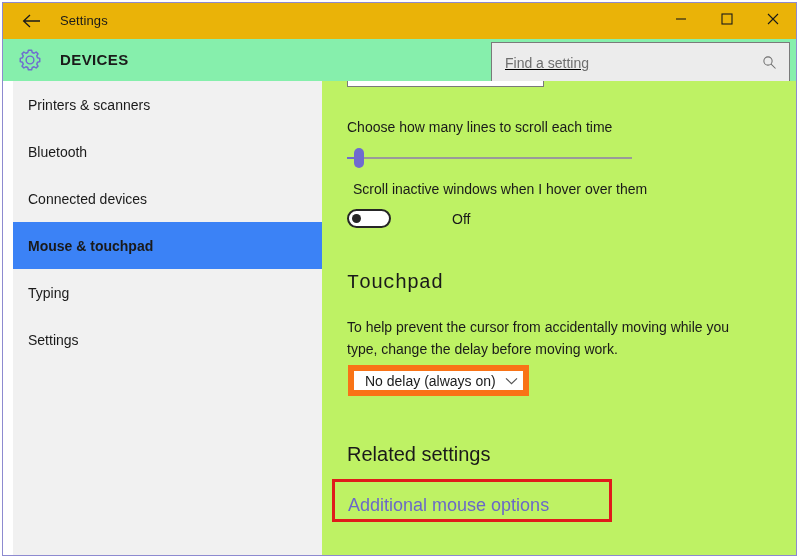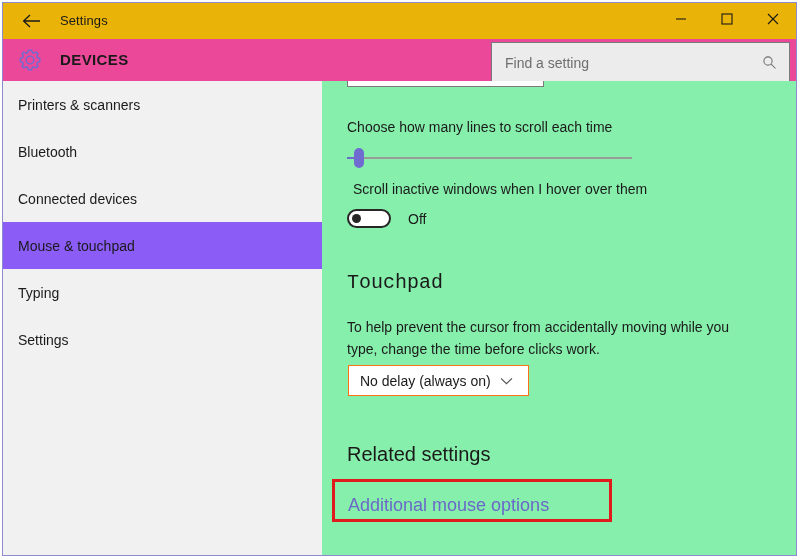--- a/index.html
+++ b/index.html
@@ -43,71 +43,72 @@
     color: #1a1a1a; cursor: pointer;
   }
   #btn-min  { right: 92px; }
   #btn-max  { right: 46px; }
   #btn-close{ right: 0px; }
 
   
   #headerband {
     position: absolute; left: 0; top: 36px;
     width: 100%; height: 42px;
-    background: #ec4899;
+    background: #86efac;
   }
   #gear-icon {
     position: absolute; left: 12px; top: 6px;
     width: 30px; height: 30px;
   }
   #devices-title {
     position: absolute; left: 57px; top: 12px;
     font-size: 15px; font-weight: bold; color: #1a1a1a;
     letter-spacing: .4px;
   }
   #search-box {
     position: absolute; left: 488px; top: 3px;
     width: 299px; height: 41px;
     background: #ececec;
     border: 1px solid #7a7a7a;
     display: flex; align-items: center;
     cursor: text;
+    text-decoration: underline;
   }
   #search-input-text {
     margin-left: 13px;
     font-size: 14px; color: #6e6e6e;
     flex: 1;
   }
   #search-icon {
     margin-right: 12px;
     color: #6e6e6e;
     display: flex; align-items: center;
   }
 
   
   #sidebar {
-    position: absolute; left: 0; top: 78px;
+    position: absolute; left: 10px; top: 78px;
     width: 369px; bottom: 0;
     background: #f1f1f1;
   }
   .nav-item {
     position: relative;
     height: 47px;
     display: flex; align-items: center;
     padding-left: 15px;
     font-size: 14px; color: #1a1a1a;
     cursor: pointer;
   }
-  .nav-item.selected { background: #8b5cf6; }
+  .nav-item.selected { background: #3b82f6; font-weight: bold; }
 
   
   #content {
     position: absolute; left: 319px; top: 78px;
     right: 0; bottom: 0;
-    background: #86efac;
+    background: #bef264;
     overflow: hidden;
   }
 
   #partial-dropdown {
     position: absolute;
     left: 25px; top: -26px;
     width: 197px; height: 32px;
     border: 1px solid #7a7a7a;
     background: #ffffff;
   }
@@ -132,38 +133,38 @@
     position: absolute; left: 0px; top: 10px;
     width: 12px; height: 2px; background: #6f6bd0;
   }
   #slider-thumb {
     position: absolute; left: 7px; top: 1px;
     width: 10px; height: 20px; border-radius: 6px;
     background: #6f6bd0; cursor: pointer;
   }
 
   
-  #toggle-row { position: absolute; left: 25px; top: 128px; display: flex; align-items: center; }
+  #toggle-row { position: absolute; left: 25px; top: 128px; display: flex; align-items: center; gap: 44px; }
   #toggle-switch {
     width: 44px; height: 19px;
     border: 2px solid #262626; border-radius: 10px;
     background: #ffffff; position: relative; cursor: pointer;
   }
   #toggle-knob {
     position: absolute; left: 3px; top: 3px;
     width: 9px; height: 9px; border-radius: 50%;
     background: #262626;
   }
   #toggle-label { margin-left: 17px; font-size: 14px; color: #1a1a1a; }
 
   
   #delay-dropdown {
     position: absolute; left: 26px; top: 284px;
     width: 181px; height: 31px;
-    border: 1px solid #f97316; background: #ffffff;
+    border: 6px solid #f97316; background: #ffffff;
     display: flex; align-items: center; cursor: pointer;
   }
   #delay-value { margin-left: 11px; font-size: 14px; color: #1a1a1a; }
   #delay-chevron { margin-left: 9px; color: #555555; display: flex; align-items: center; }
 
   
   #additional-link {
     position: absolute; left: 26px; top: 414px;
     font-size: 18px; color: #6b68c8; cursor: pointer;
   }
@@ -266,21 +267,21 @@
     <div id="toggle-row">
       <div id="toggle-switch">
         <div id="toggle-knob"></div>
       </div>
       <div id="toggle-label">Off</div>
     </div>
 
     <div class="section-head" style="left:25px; top:190px;font-family:Liberation Mono, monospace;">Touchpad</div>
 
     <div class="label-text" style="left:25px; top:238px;">To help prevent the cursor from accidentally moving while you</div>
-    <div class="label-text" style="left:25px; top:260px;">type, change the time before clicks work.</div>
+    <div class="label-text" style="left:25px; top:260px;">type, change the delay before moving work.</div>
 
     <div id="delay-dropdown">
       <span id="delay-value">No delay (always on)</span>
       <span id="delay-chevron">
         <svg width="13" height="8" viewBox="0 0 13 8" aria-hidden="true">
           <path d="M1 1.4 L6.5 6.6 L12 1.4" fill="none" stroke="#555555" stroke-width="1.2"></path>
         </svg>
       </span>
     </div>
 

